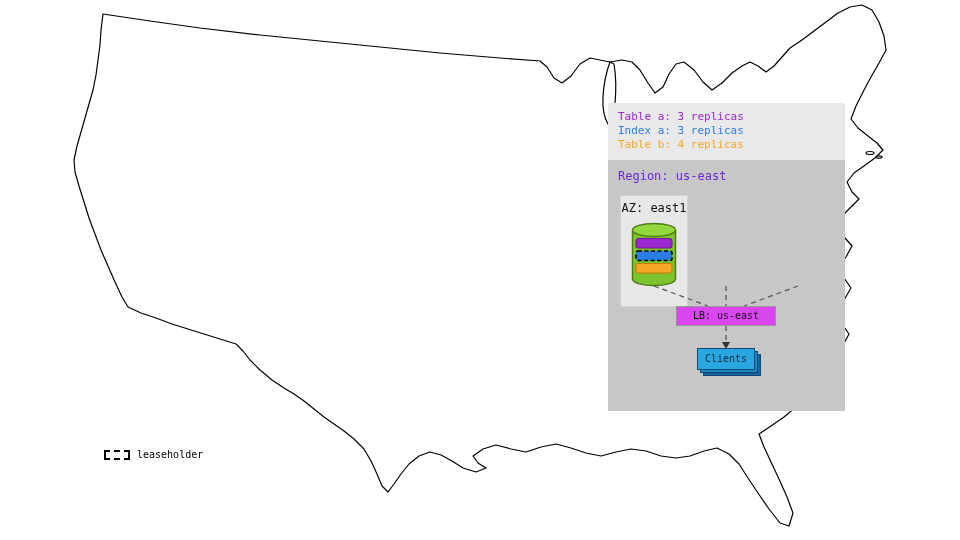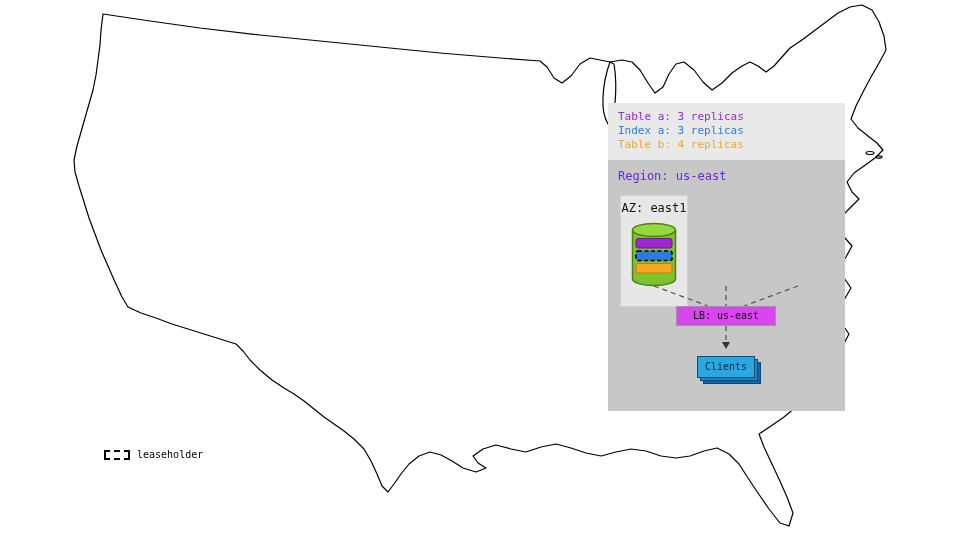--- a/index.html
+++ b/index.html
@@ -33,21 +33,21 @@
   .band.b-b { fill:var(--table-b); stroke:#c27d0e; }
   .band.lease { stroke:#000; stroke-width:1.6; stroke-dasharray:4 2.5; }
 
   .connectors { position:absolute; left:0; top:0; z-index:1; }
   .connectors .dash { stroke:#555; stroke-width:1.3; stroke-dasharray:5 4; fill:none; }
   .connectors .head { fill:#333; stroke:none; }
 
   .lb { position:absolute; left:68px; top:146px; width:100px; height:20px; background:#d946ef;
         border:1px solid #999; font-size:10px; line-height:18px; text-align:center; z-index:2; color:#111; }
 
-  .clients { position:absolute; left:89px; top:196px; width:58px; height:33px; z-index:2; }
+  .clients { position:absolute; left:89px; top:188px; width:58px; height:33px; z-index:2; }
   .clients .layer { position:absolute; width:58px; height:22px; border:1px solid #0e4a75; }
   .clients .l3 { left:6px; top:6px; background:#15639a; }
   .clients .l2 { left:3px; top:3px; background:#1d84c2; }
   .clients .l1 { left:0; top:0; background:var(--clients); font-size:10px; line-height:20px; text-align:center; color:#062a42; }
 
   .lease-legend { position:absolute; left:96px; top:449px; display:flex; align-items:center; gap:7px;padding-left:8px; }
   .lease-swatch { width:26px; height:10px; border:2px dashed #000; background:transparent; }
   .lease-label { font-size:10px; color:#000; }
 </style>
 </head>

